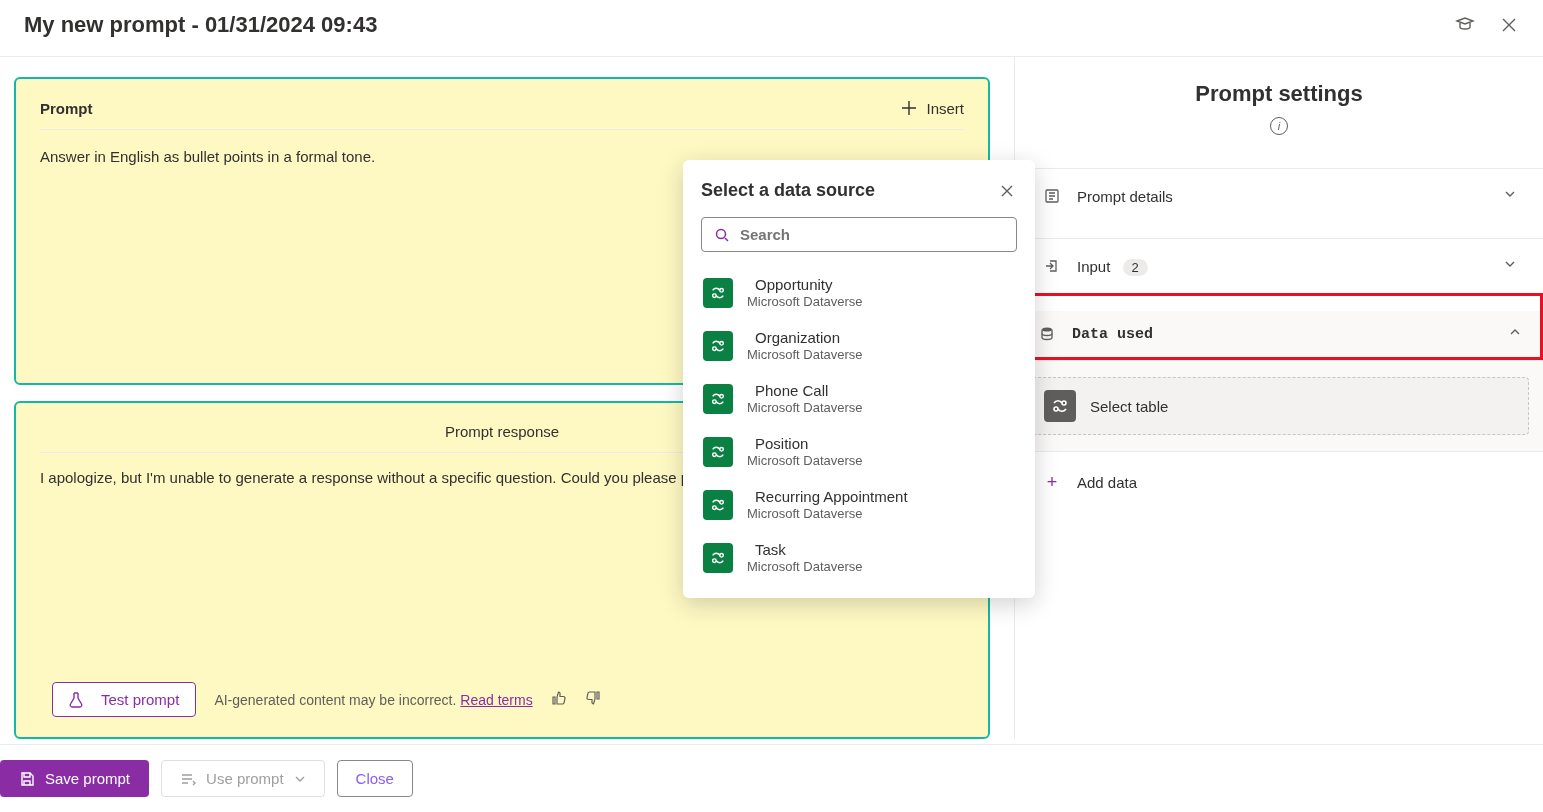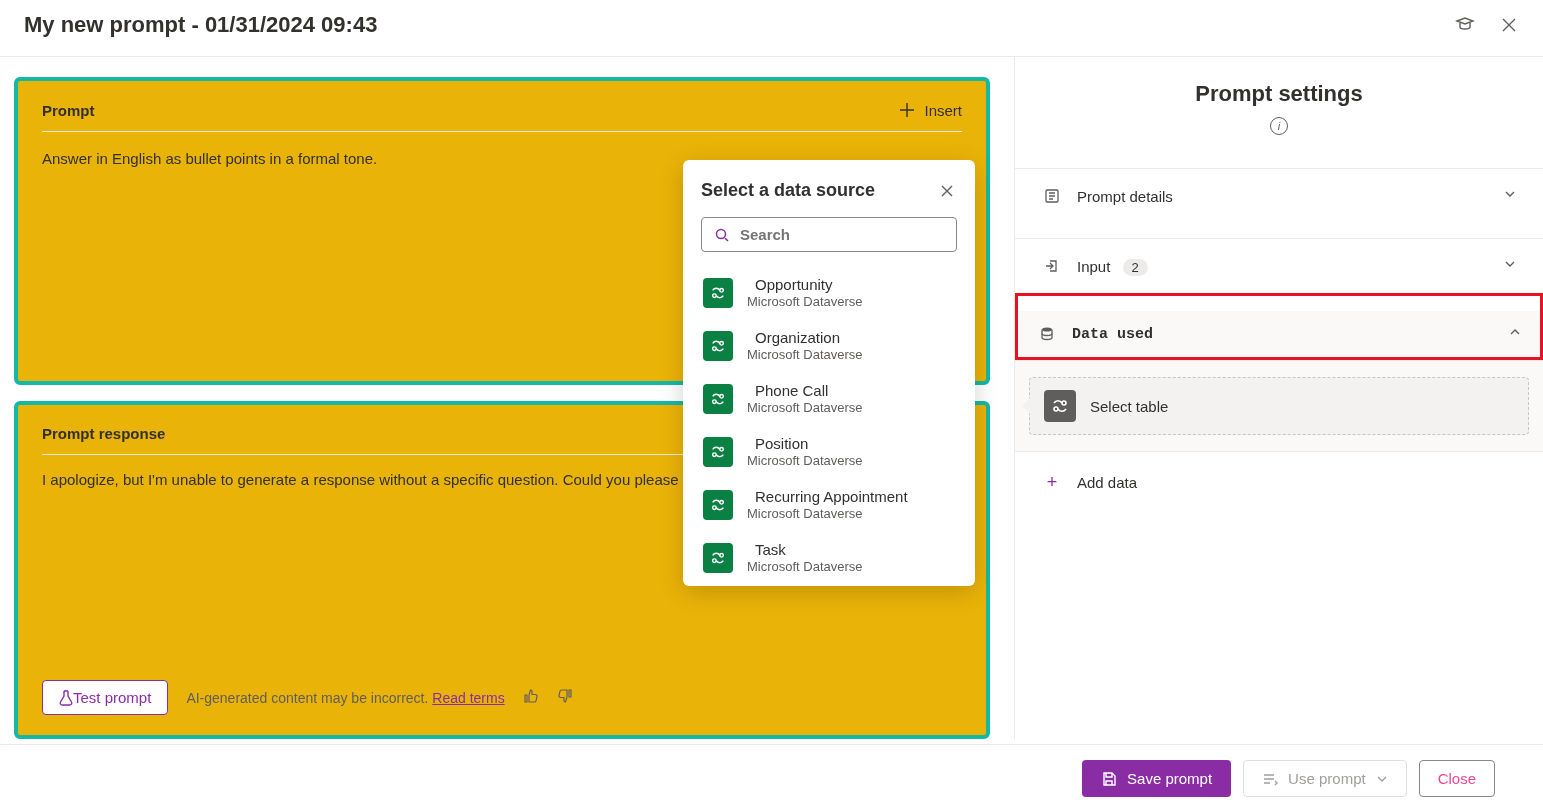--- a/index.html
+++ b/index.html
@@ -7,32 +7,32 @@
 
 .header { display: flex; align-items: center; justify-content: space-between; padding: 12px 24px 18px 24px; border-bottom: 1px solid #edebe9; }
 .header-title { font-size: 22px; font-weight: 600; color: #323130; }
 .header-actions { display: flex; gap: 24px; align-items: center; }
 .icon-btn { width: 20px; height: 20px; display: flex; align-items: center; justify-content: center; cursor: pointer; color: #605e5c; }
 
 .body { display: flex; height: calc(100% - 62px - 68px); }
 .left-col { flex: 1; padding: 20px 24px 0 14px; display: flex; flex-direction: column; gap: 16px; position: relative; }
 .right-col { width: 529px; border-left: 1px solid #edebe9; }
 
-.panel { border: 4px solid #14b8a6; border-radius: 6px; background: #eab308; padding: 20px 24px; }
+.panel { border: 2px solid #14b8a6; border-radius: 6px; background: #fef9c3; padding: 20px 24px; }
 .panel.prompt { height: 308px; }
 .panel.response { flex: 1; display: flex; flex-direction: column; }
 .panel-head { display: flex; justify-content: space-between; align-items: center; border-bottom: 1px solid #edebe9; padding-bottom: 12px; margin-bottom: 16px; }
 .panel-title { font-weight: 600; font-size: 15px; color: #323130; }
 .insert-btn { display: flex; align-items: center; gap: 8px; font-size: 15px; color: #323130; cursor: pointer; }
 .prompt-text { font-size: 15px; color: #323130; line-height: 1.4; }
 
-.resp-head { font-weight: 700; font-size: 15px; border-bottom: 1px solid #edebe9; padding-bottom: 12px; margin-bottom: 16px; }
+.resp-head { font-weight: 400; font-size: 15px; border-bottom: 1px solid #edebe9; padding-bottom: 12px; margin-bottom: 16px; text-align: center; }
 .resp-text { font-size: 15px; color: #323130; }
 .resp-footer { margin-top: auto; display: flex; align-items: center; gap: 18px; padding-top: 10px; }
-.test-btn { border: 1px solid #8a2da5; color: #8a2da5; background: #fff; padding: 8px 16px; border-radius: 4px; font-size: 15px; display: flex; align-items: center; gap: 0; cursor: pointer; }
+.test-btn { border: 1px solid #8a2da5; color: #8a2da5; background: #fff; padding: 8px 16px; border-radius: 4px; font-size: 15px; display: flex; align-items: center; gap: 18px; cursor: pointer; margin-left: 12px; }
 .ai-note { font-size: 14px; color: #605e5c; }
 .read-terms { color: #8a2da5; text-decoration: underline; cursor: pointer; }
 .thumb { cursor: pointer; color: #605e5c; }
 
 .settings-header { display: flex; align-items: center; gap: 10px; padding: 24px 26px 18px 26px; flex-direction: column; }
 .settings-title { font-size: 22px; font-weight: 600; }
 .info-icon { width: 18px; height: 18px; border: 1px solid #605e5c; border-radius: 50%; display: flex; align-items: center; justify-content: center; font-size: 11px; color: #605e5c; font-style: italic; }
 
 .accordion-item { display: flex; align-items: center; padding: 18px 26px; border-top: 1px solid #edebe9; cursor: pointer; margin-top: 15px; }
 .accordion-item.expanded { background: #faf9f8; }
@@ -47,37 +47,37 @@
 
 .data-used-body { background: #faf9f8; border-top: 1px solid #edebe9; padding: 16px 14px; }
 .select-table { border: 1px dashed #c8c6c4; border-radius: 4px; background: #f3f2f1; padding: 12px 14px; display: flex; align-items: center; gap: 14px; cursor: pointer; position: relative; }
 .select-table-icon { width: 32px; height: 32px; border-radius: 4px; background: #605e5c; display: flex; align-items: center; justify-content: center; color: #fff; }
 .select-table-label { font-size: 15px; color: #323130; }
 
 .add-data { display: flex; align-items: center; gap: 14px; padding: 20px 26px; color: #8a2da5; cursor: pointer; border-top: 1px solid #edebe9; }
 .add-data .plus { font-size: 18px; width: 22px; text-align: center; }
 .add-data-label { font-size: 15px; color: #323130; }
 
-.popover { position: absolute; top: 160px; left: 683px; width: 292px; background: #fff; border-radius: 6px; box-shadow: 0 6px 24px rgba(0,0,0,0.18); padding: 20px 18px 2px 18px; z-index: 100; }
+.popover { position: absolute; top: 160px; left: 683px; width: 352px; background: #fff; border-radius: 6px; box-shadow: 0 6px 24px rgba(0,0,0,0.18); padding: 20px 18px 14px 18px; z-index: 100; }
 .popover-head { display: flex; justify-content: space-between; align-items: center; margin-bottom: 16px; }
 .popover-title { font-size: 18px; font-weight: 600; }
 .search-box { border: 1px solid #8a8886; border-radius: 4px; padding: 8px 12px; display: flex; align-items: center; gap: 10px; margin-bottom: 14px; }
 .search-box svg { color: #8a2da5; }
 .search-input { border: none; outline: none; font-size: 15px; flex: 1; color: #605e5c; background: transparent; font-weight: bold; }
 .ds-item { display: flex; align-items: center; gap: 14px; padding: 10px 2px; cursor: pointer; }
 .ds-icon { width: 30px; height: 30px; border-radius: 4px; background: #0b8043; display: flex; align-items: center; justify-content: center; }
 .ds-icon svg { color: #fff; }
 .ds-name { font-size: 15px; color: #323130; line-height: 1.2; margin-left: 8px; }
 .ds-sub { font-size: 13px; color: #605e5c; }
 
-.footer { position: absolute; bottom: 0; left: 0; right: 0; height: 68px; border-top: 1px solid #edebe9; display: flex; align-items: center; justify-content: flex-end; gap: 12px; padding-right: 48px; background: #fff; }
+.footer { position: absolute; bottom: 0; left: 0; right: 0; height: 68px; border-top: 1px solid #edebe9; display: flex; align-items: center; justify-content: flex-start; gap: 12px; padding-right: 48px; background: #fff; }
 .btn { border-radius: 4px; padding: 9px 18px; font-size: 15px; cursor: pointer; display: flex; align-items: center; gap: 10px; border: 1px solid transparent; }
 .btn-primary { background: #8a2da5; color: #fff; }
 .btn-secondary { background: #fff; color: #a19f9d; border: 1px solid #e1dfdd; cursor: not-allowed; }
-.btn-default { background: #fff; color: #ec4899; border: 1px solid #8a8886; }
+.btn-default { background: #fff; color: #8b5cf6; border: 1px solid #8a8886; }
 
 .pointer-triangle { position: absolute; left: -8px; top: 50%; transform: translateY(-50%); width: 0; height: 0; border-top: 8px solid transparent; border-bottom: 8px solid transparent; border-right: 8px solid #f3f2f1; }
 </style>
 </head>
 <body>
 
 <div class="header">
   <div class="header-title">My new prompt - 01/31/2024 09:43</div>
   <div class="header-actions">
     <div class="icon-btn">

